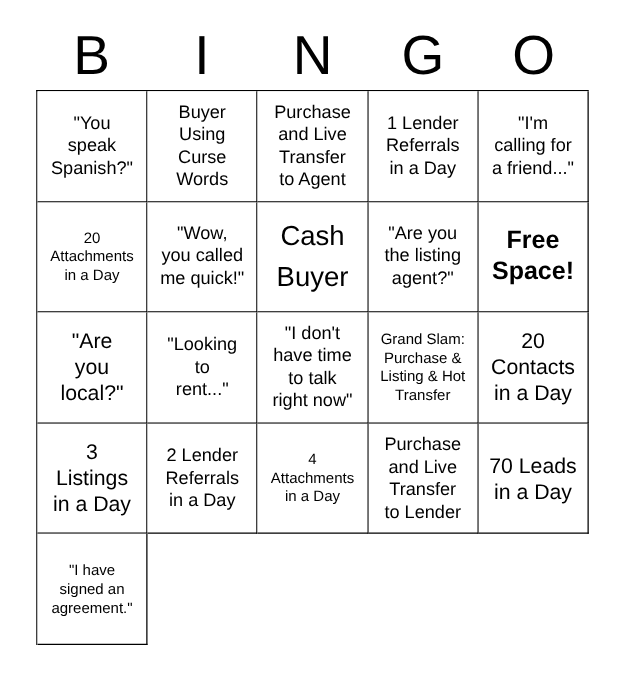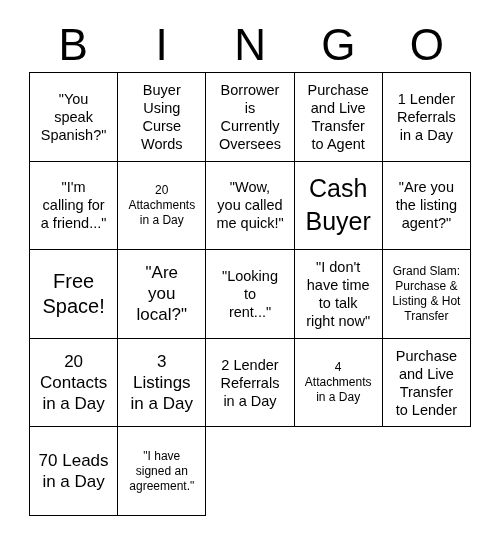--- a/index.html
+++ b/index.html
@@ -78,22 +78,22 @@
     text-align: center;
     white-space: pre-line;
     word-wrap: break-word;
   }
 
   
   .fs-xs  .cell-text { font-size: 10.5px; line-height: 13px; }
   .fs-sm  .cell-text { font-size: 12px;   line-height: 15px; }
   .fs-md  .cell-text { font-size: 14.5px; line-height: 18px; }
   .fs-lg  .cell-text { font-size: 17px;   line-height: 21px; }
-  .fs-xl  .cell-text { font-size: 20px;   line-height: 25px; }
-  .fs-xxl .cell-text { font-size: 25px;   line-height: 33px; }
+  .fs-xl  .cell-text { font-size: 20px;   line-height: 25px; font-weight: bold; }
+  .fs-xxl .cell-text { font-size: 22px;   line-height: 33px; }
 </style>
 </head>
 <body>
 
 <div id="card">
 
   <div id="bingo-header">
     <div class="hdr-letter">B</div>
     <div class="hdr-letter">I</div>
     <div class="hdr-letter">N</div>
@@ -107,26 +107,20 @@
 speak
 Spanish?"</span>
       </div>
       <div class="cell fs-md">
         <span class="cell-text">Buyer
 Using
 Curse
 Words</span>
       </div>
       <div class="cell fs-md">
-        <span class="cell-text">Borrower
-is
-Currently
-Oversees</span>
-      </div>
-      <div class="cell fs-md">
         <span class="cell-text">Purchase
 and Live
 Transfer
 to Agent</span>
       </div>
       <div class="cell fs-md">
         <span class="cell-text">1 Lender
 Referrals
 in a Day</span>
       </div>

